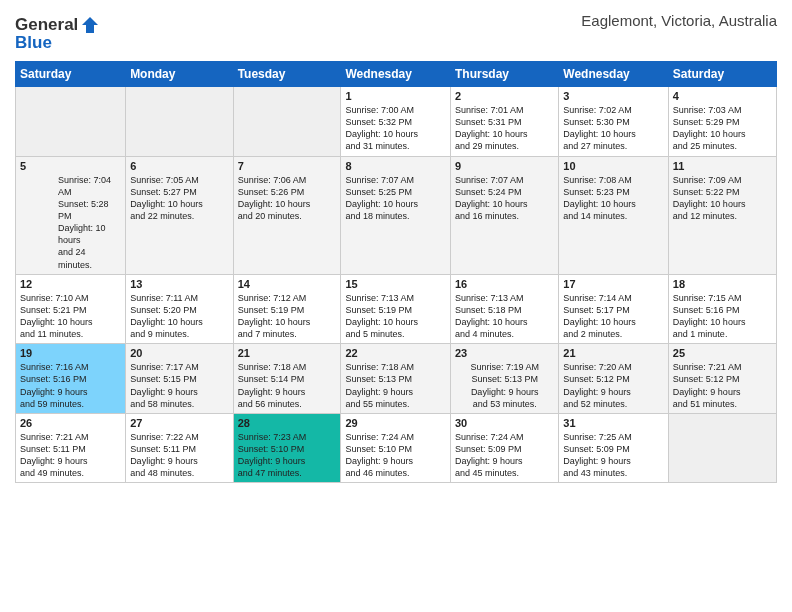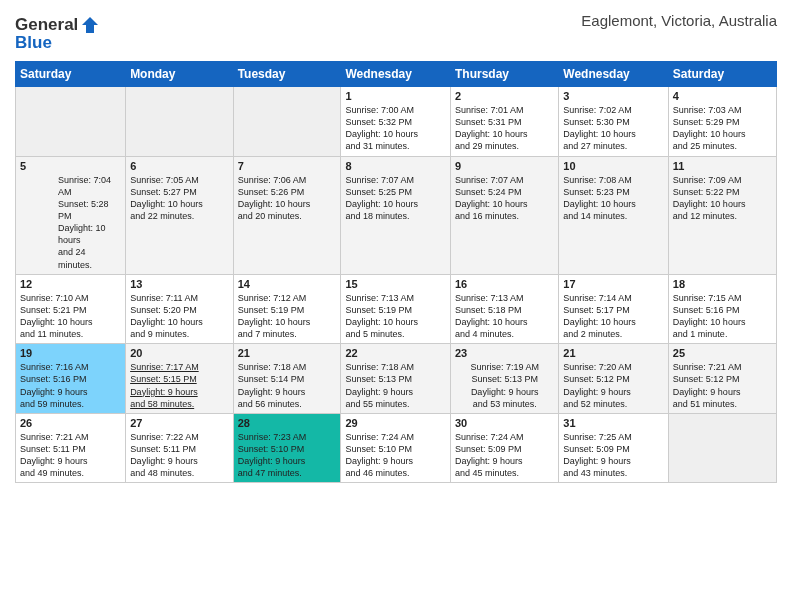--- a/index.html
+++ b/index.html
@@ -255,21 +255,21 @@
         <tr style="background: rgb(243, 243, 243);">
           <td style="background: #7dd3fc;">
             <span class="day-num">19</span>
             <div class="day-info" style="white-space: pre-line;">Sunrise: 7:16 AM
 Sunset: 5:16 PM
 Daylight: 9 hours
 and 59 minutes.</div>
           </td>
           <td style="background: rgb(243, 243, 243);">
             <span class="day-num">20</span>
-            <div class="day-info" style="white-space: pre-line; text-decoration: underline;">Sunrise: 7:17 AM
+            <div class="day-info" style="white-space: pre-line;">Sunrise: 7:17 AM
 Sunset: 5:15 PM
 Daylight: 9 hours
 and 58 minutes.</div>
           </td>
           <td style="background: rgb(243, 243, 243);">
             <span class="day-num">21</span>
             <div class="day-info" style="white-space: pre-line;">Sunrise: 7:18 AM
 Sunset: 5:14 PM
 Daylight: 9 hours
 and 56 minutes.</div>

